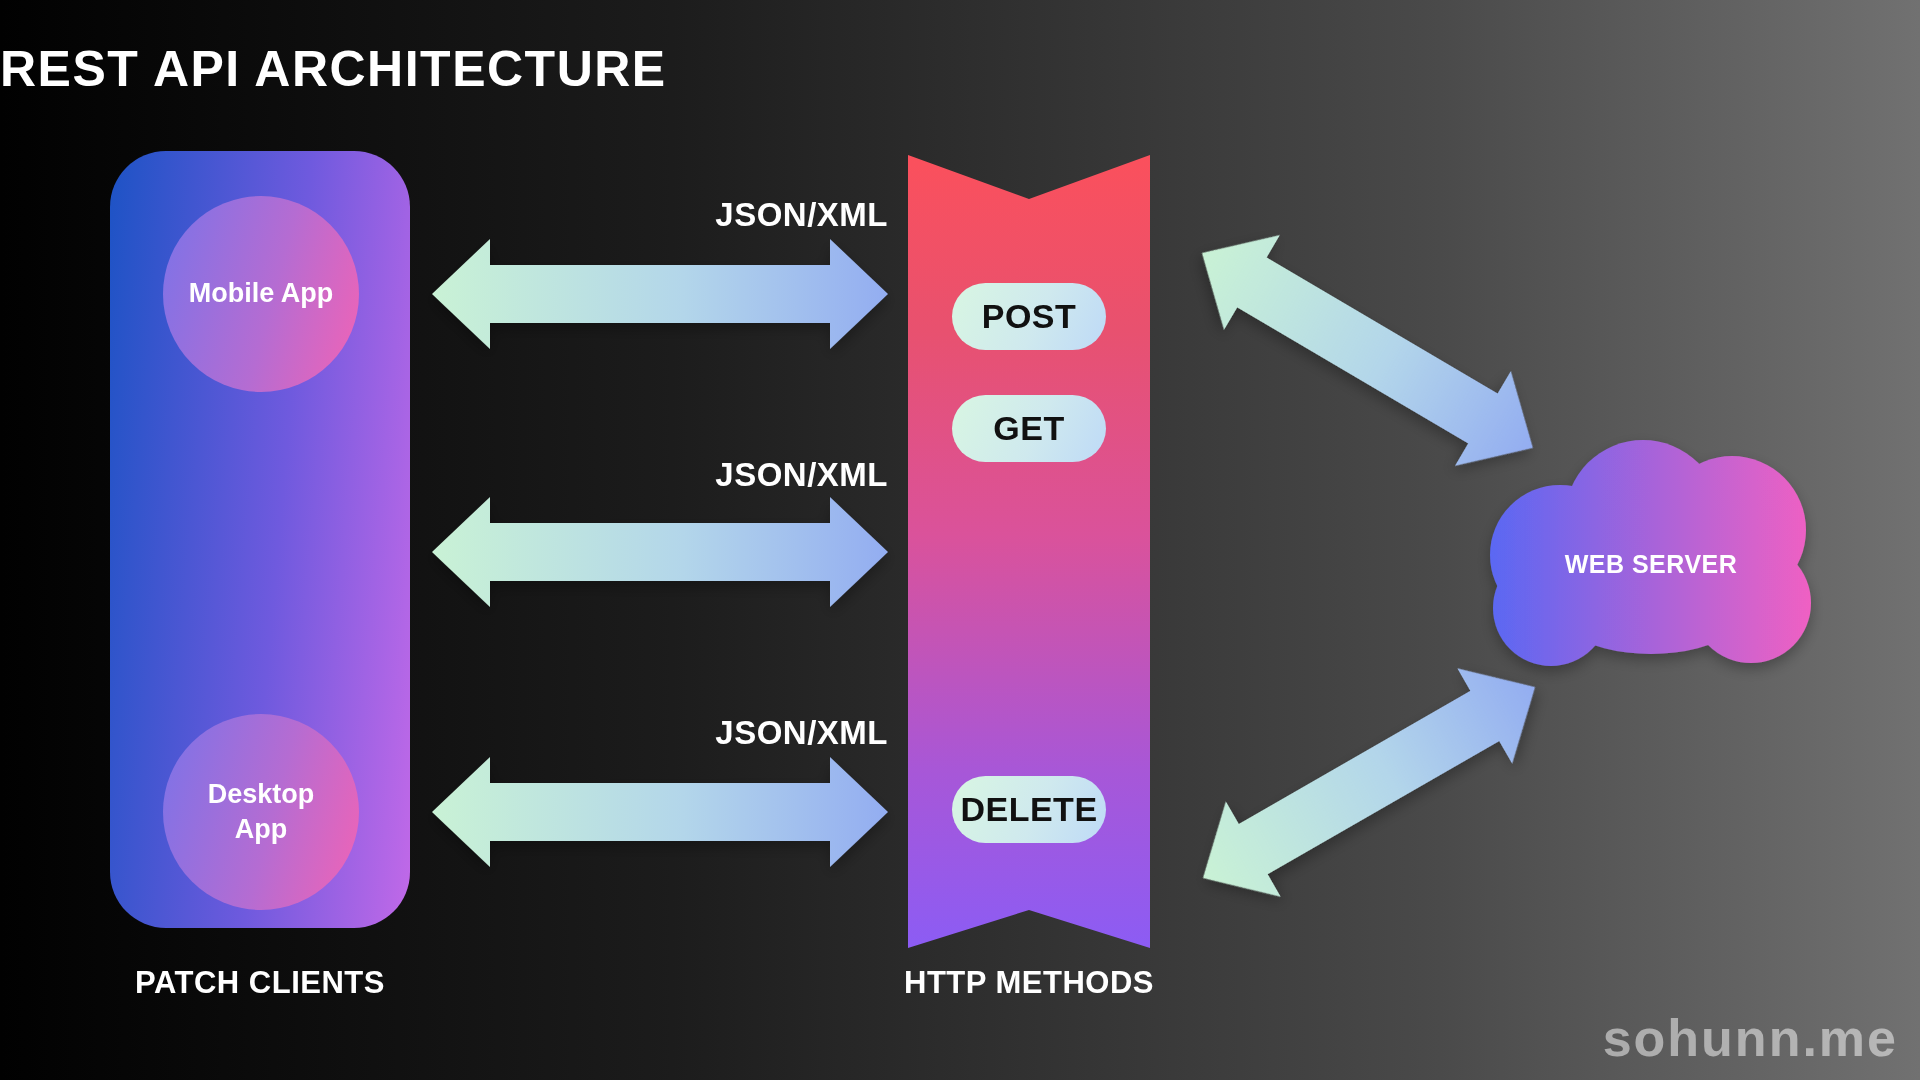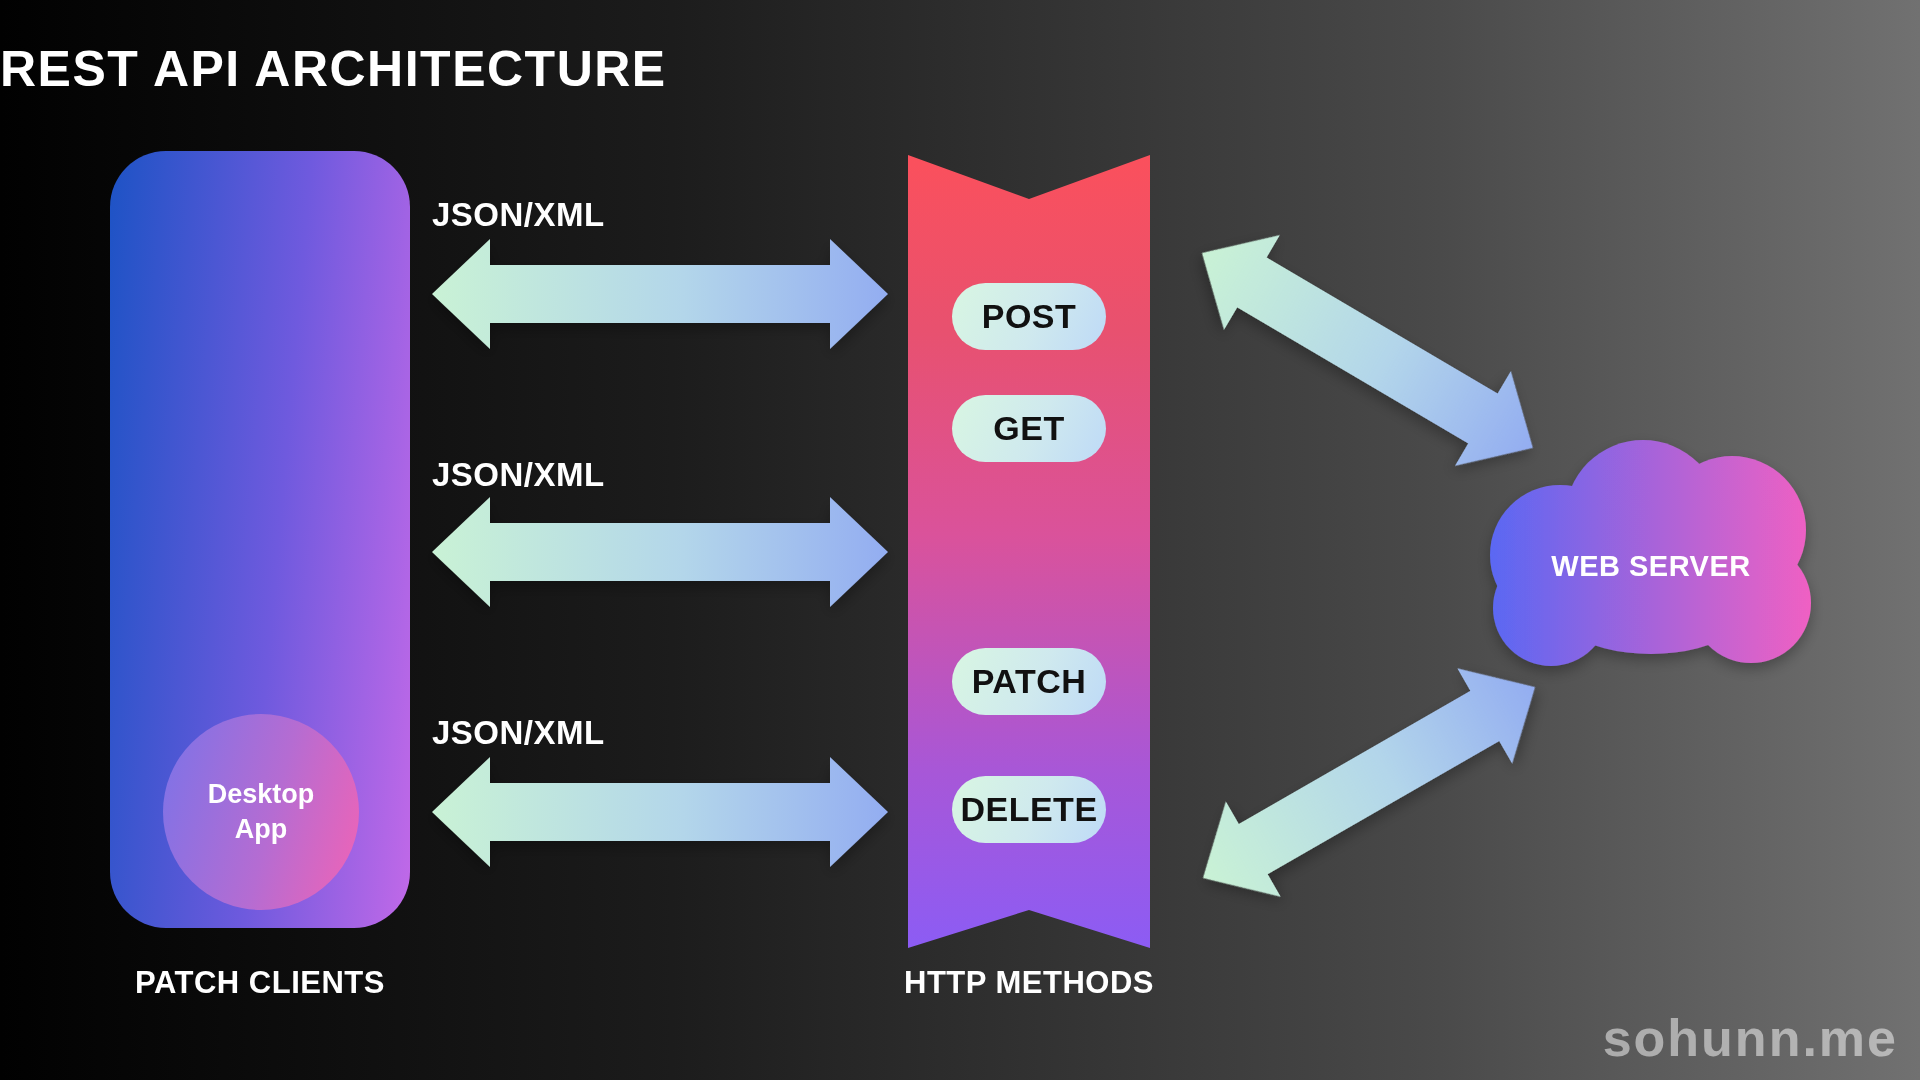--- a/index.html
+++ b/index.html
@@ -40,28 +40,28 @@
   }
   .pill{
     position:absolute;left:44px;width:154px;height:67px;border-radius:34px;
     background:linear-gradient(115deg,#d8f6e2 0%,#cfe9ee 55%,#bedaf7 100%);
     display:flex;align-items:center;justify-content:center;
     color:#111;font-size:34px;font-weight:800;letter-spacing:.5px;
   }
   .p1{top:128px;} .p2{top:240px;} .p3{top:365px;} .p4{top:493px;} .p5{top:621px;}
   
   .json-label{
-    position:absolute;left:432px;width:456px;text-align:left;
+    position:absolute;left:432px;width:456px;text-align:right;
     color:#fff;font-size:33px;font-weight:800;letter-spacing:.5px;
   }
   .j1{top:196px;} .j2{top:456px;} .j3{top:714px;}
   
   .server-label{
     position:absolute;left:1491px;top:550px;width:320px;text-align:center;
-    color:#fff;font-size:29px;font-weight:800;letter-spacing:.5px;
+    color:#fff;font-size:25px;font-weight:800;letter-spacing:.5px;
   }
   
   .links-svg{position:absolute;left:0;top:0;width:1920px;height:1080px;}
   
   .watermark{
     position:absolute;right:22px;bottom:12px;
     color:rgba(255,255,255,.5);font-size:52px;font-weight:700;letter-spacing:2px;
   }
 </style>
 </head>
@@ -99,30 +99,32 @@
       <circle cx="1560" cy="555" r="70"></circle>
       <circle cx="1643" cy="518" r="78"></circle>
       <circle cx="1732" cy="530" r="74"></circle>
       <circle cx="1551" cy="608" r="58"></circle>
       <circle cx="1751" cy="603" r="60"></circle>
       <ellipse cx="1651" cy="577" rx="122" ry="77"></ellipse>
     </g>
   </svg>
 
   <div class="clients-panel">
+    <div class="client-circle c1">
+      <span>Mobile App</span>
+    </div>
     <div class="client-circle c3">
       <span>Desktop App</span>
     </div>
   </div>
   <div class="section-label clients-label">PATCH CLIENTS</div>
 
   <div class="ribbon">
     <div class="pill p1">POST</div>
     <div class="pill p2">GET</div>
-    <div class="pill p4">PATCH</div>
     <div class="pill p5">DELETE</div>
   </div>
   <div class="section-label methods-label">HTTP METHODS</div>
 
   <div class="json-label j1">JSON/XML</div>
   <div class="json-label j2">JSON/XML</div>
   <div class="json-label j3">JSON/XML</div>
 
   <div class="server-label">WEB SERVER</div>
 

